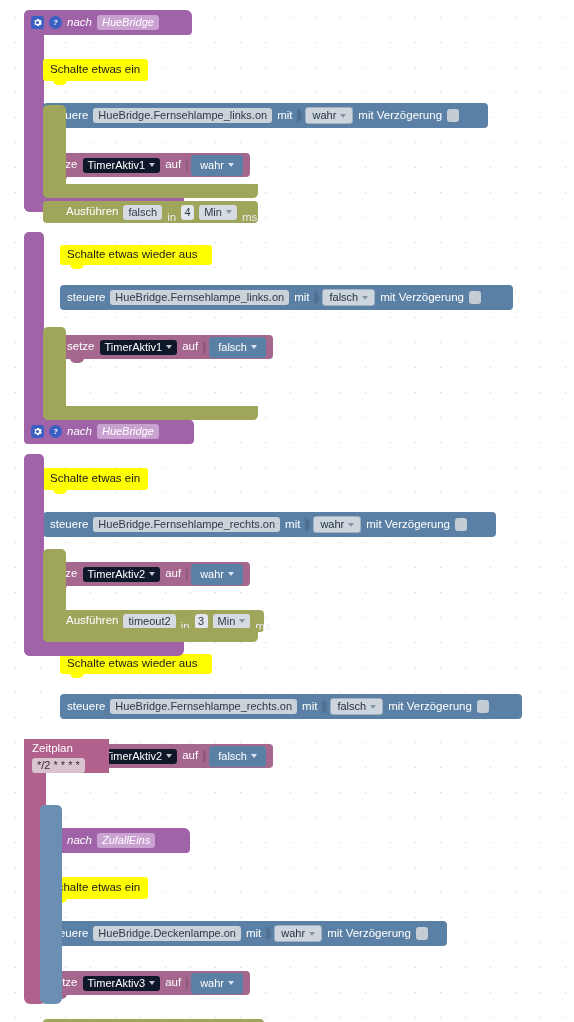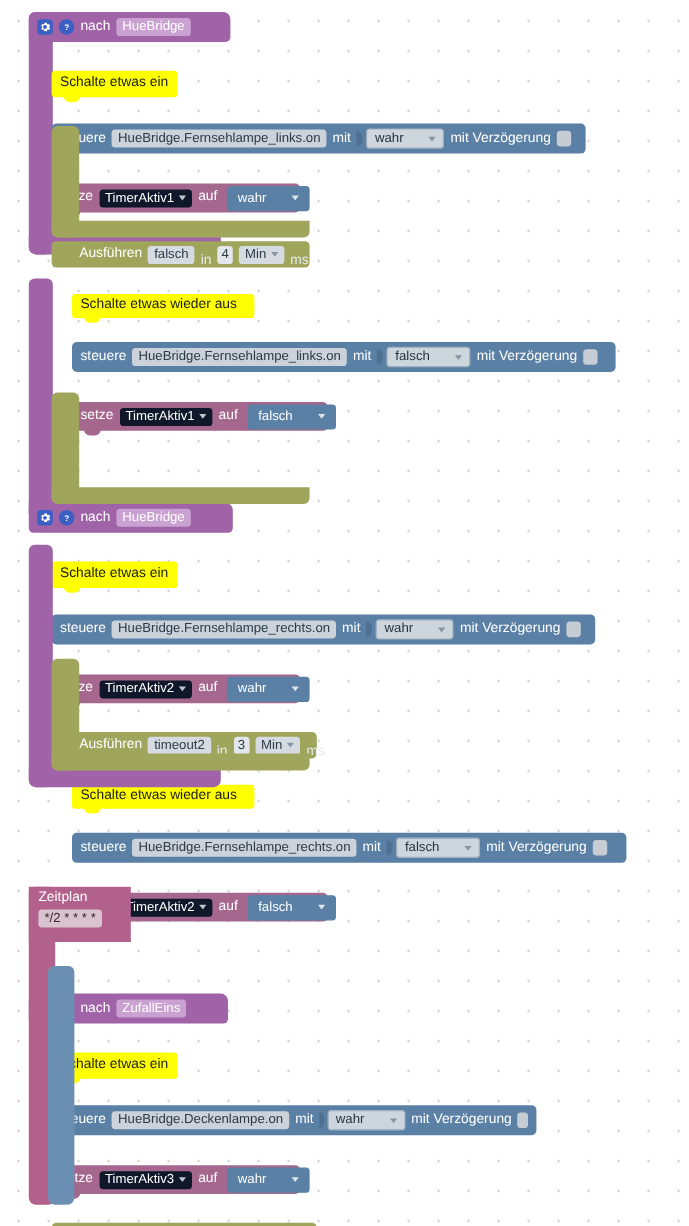--- a/index.html
+++ b/index.html
@@ -30,21 +30,21 @@
   .row {
     display: flex;
     align-items: center;
     gap: 5px;
     padding: 0 7px;
     height: 22px;
     border-radius: 4px;
     white-space: nowrap;
     position: relative;
   }
-  .row.hat { border-radius: 6px 6px 4px 4px; }
+  .row.hat { border-radius: 6px 6px 4px 4px; font-style: italic; }
 
   
   .c-purple  { background: #a063a8; }
   .c-blue    { background: #5b80a5; }
   .c-blue-l  { background: #6b8fb3; }
   .c-rose    { background: #a5678e; }
   .c-rose-d  { background: #b2618c; }
   .c-olive   { background: #9fa55b; padding-left: 23px; }
   .c-yellow  { background: #ffff00; color:#000; }
 
@@ -110,21 +110,21 @@
   
   .tab {
     display:inline-block;
     width:5px; height:13px;
     border-radius: 0 6px 6px 0;
     background: rgba(255,255,255,0.22);
     margin-right:-2px;
   }
   .tab.dark { background: rgba(0,0,0,0.12); }
   .boolchip {
-    display:inline-flex;align-items:center;gap:20px;
+    display:inline-flex;align-items:center;gap:3px;
     background:#cdd5dd;color:#26333f;
     border:1px solid #9fb0c0;
     border-radius:3px;height:17px;padding:0 6px;font-size:11px;
   }
   .boolchip .caret { border-top-color:#8795a3; }
 
   .lbl { color:#ffffff; font-size:11.5px; }
   .lbl.dim { color:#e9ecef;margin-top:12px; }
   .lbl.dark { color:#1a1a1a; }
 </style>
@@ -385,21 +385,21 @@
   <div class="blk row c-olive" style="left:43px; top:549px; width:221px; height:22px;">
     
     
     
     
     
     
   </div>
 
   <div class="cblock c-rose-d" style="left:24px; top:739px; width:22px; height:265px;"></div>
-  <div class="blk c-rose-d" style="left:24px; top:739px; width:85px; height:46px; border-radius:0;">
+  <div class="blk c-rose-d" style="left:24px; top:739px; width:85px; height:34px; border-radius:0;">
     <div style="padding:4px 0 0 8px;">
       <div class="lbl" style="font-size:11.5px;">Zeitplan</div>
       <div class="chip light" style="margin-top:3px;height:15px;background:#d8c3cf;color:#3a2a33;">*/2 * * * *</div>
     </div>
   </div>
 
   <div class="cblock c-blue-l" style="left:40px; top:805px; width:22px; height:199px;"></div>
 
 </div>
 

